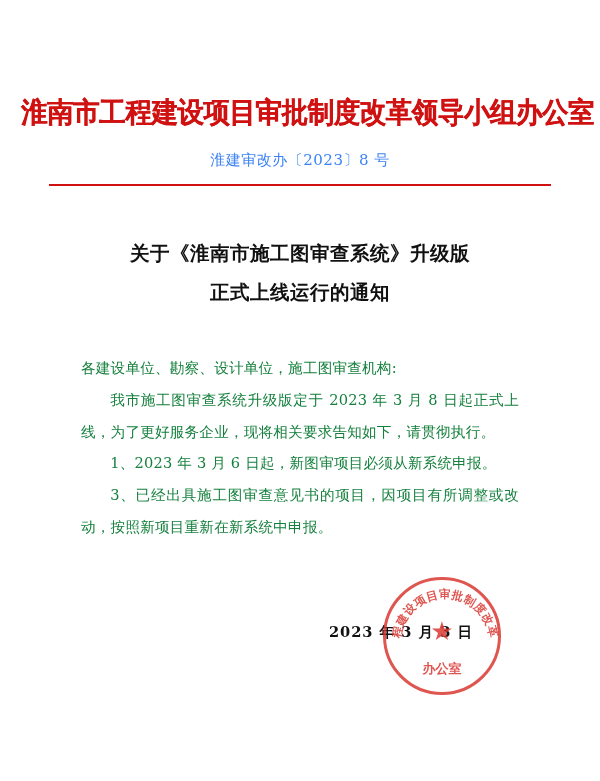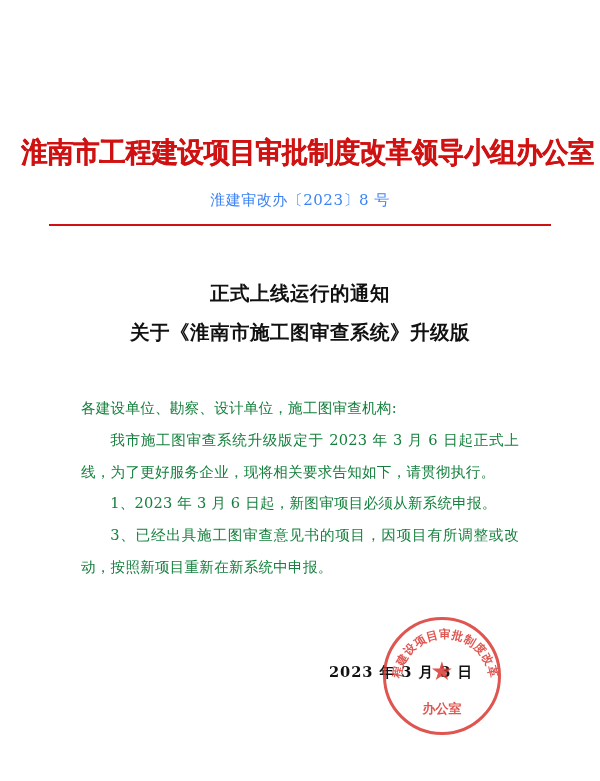--- a/index.html
+++ b/index.html
@@ -13,21 +13,20 @@
     font-family: "DejaVu Serif", "Liberation Serif", serif;
     overflow: hidden;
     position: relative;
   }
   .page {
     position: absolute;
     left: 0; top: 0;
     width: 600px;
     height: 629px;
     background: #ffffff;
-    margin-top: 40px;
   }
   
   .doc-header {
     padding-top: 96px;
     text-align: center;
   }
   .doc-title {
     color: #cf1111;
     font-family: "DejaVu Serif", "Liberation Serif", serif;
     font-weight: bold;
@@ -159,27 +158,27 @@
 
 <div class="page">
 
   <div class="doc-header">
     <div class="doc-title">淮南市工程建设项目审批制度改革领导小组办公室</div>
     <div class="doc-number">淮建审改办〔2023〕8 号</div>
     <div class="red-rule"></div>
   </div>
 
   <div class="subject">
+    <span class="subject-line">关于《淮南市施工图审查系统》升级版</span>
     <span class="subject-line">正式上线运行的通知</span>
-    <span class="subject-line">关于《淮南市施工图审查系统》升级版</span>
   </div>
 
   <div class="body-block">
     <p class="para flush">各建设单位、勘察、设计单位，施工图审查机构:</p>
-    <p class="para">我市施工图审查系统升级版定于 2023 年 3 月 6 日起正式上线，为了更好服务企业，现将相关要求告知如下，请贯彻执行。</p>
+    <p class="para">我市施工图审查系统升级版定于 2023 年 3 月 8 日起正式上线，为了更好服务企业，现将相关要求告知如下，请贯彻执行。</p>
     <p class="para">1、2023 年 3 月 6 日起，新图审项目必须从新系统申报。</p>
     <p class="para">3、已经出具施工图审查意见书的项目，因项目有所调整或改动，按照新项目重新在新系统中申报。</p>
   </div>
 
   <div class="sign-area">
     <div class="sign-date">2023 年 3 月 3 日</div>
     <div class="seal">
       <div class="seal-inner">
         <svg class="seal-arc" viewBox="0 0 118 118">
           <defs>

